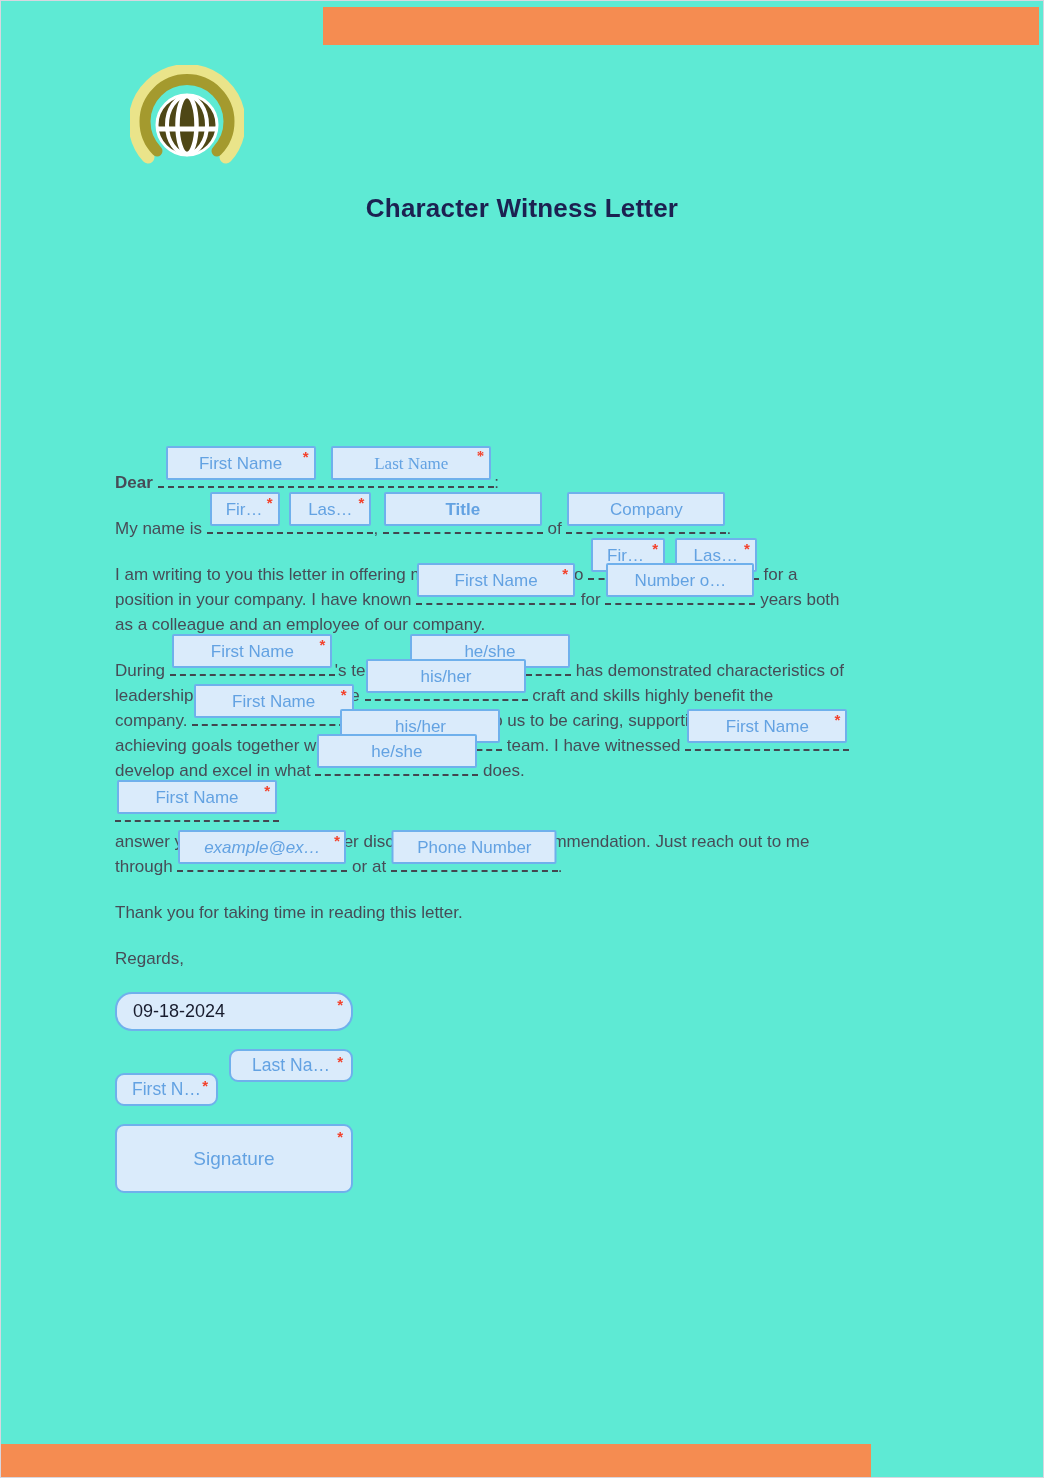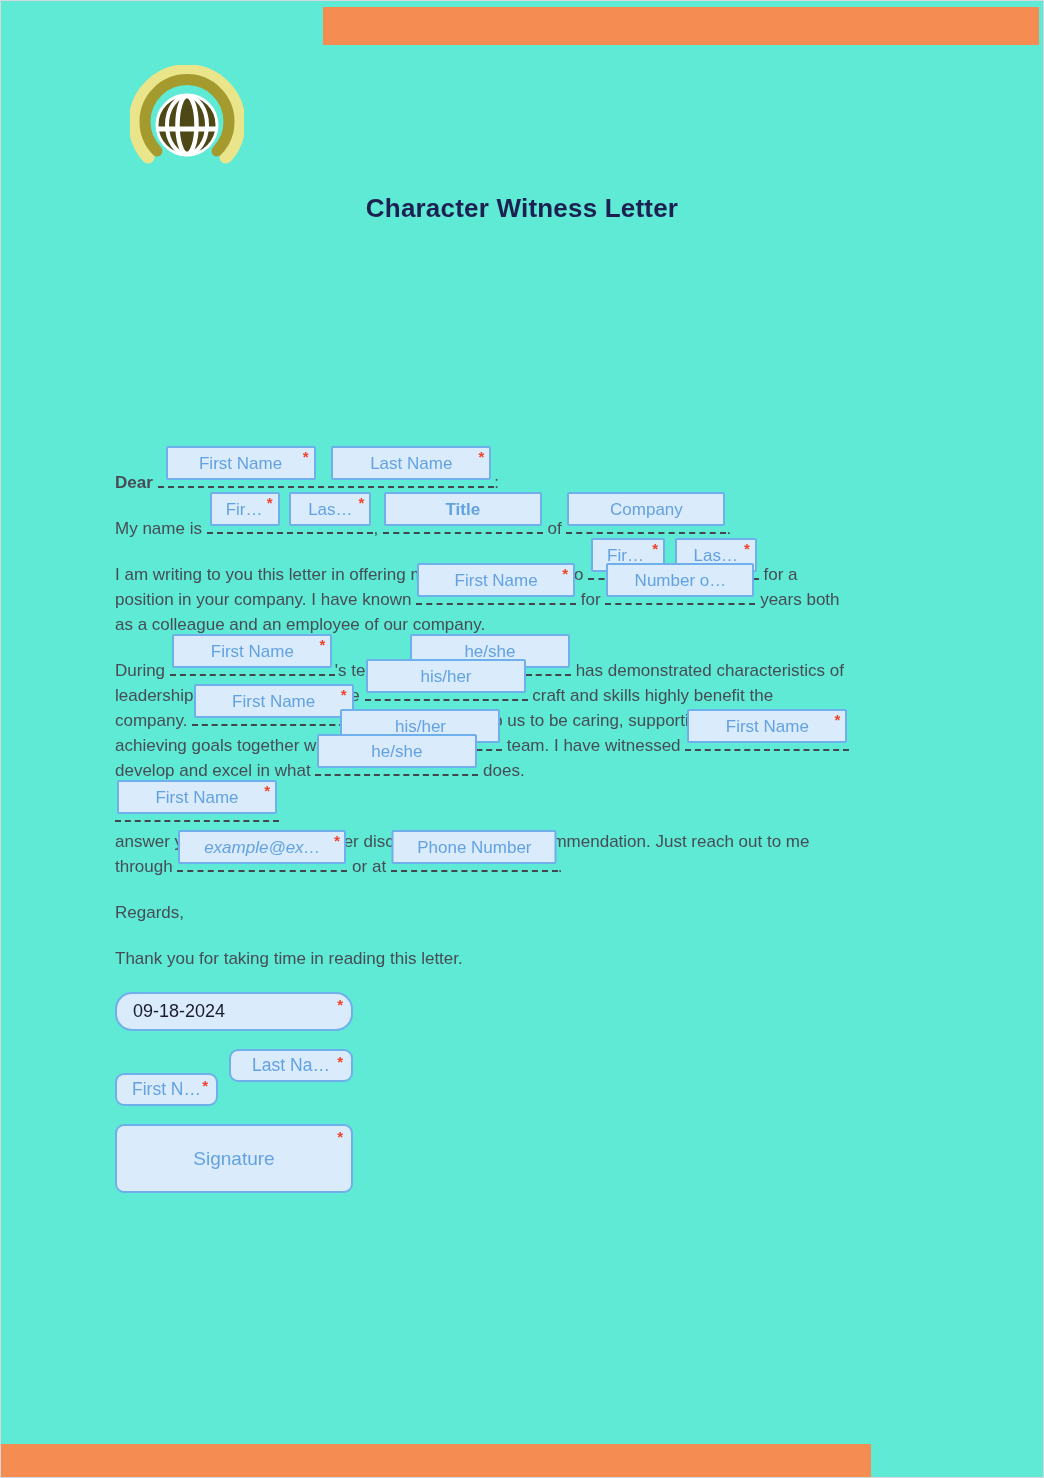--- a/index.html
+++ b/index.html
@@ -100,21 +100,21 @@
   </div>
 
   <h1 class="page-title">Character Witness Letter</h1>
 
   <div class="letter">
     <div id="letter-flow">
         <div class="para">
           <div class="line"><span class="bold">Dear </span><span class="blank" style="width: 166px;"><span class="chip" style="width: 150px;">
                 <span class="chip-label">First Name</span>
                 <span class="req">*</span>
-              </span></span><span class=""> </span><span class="blank" style="width: 166px;"><span class="chip" style="width: 160px;">
+              </span></span><span class=""> </span><span class="blank" style="width: 166px;"><span class="chip" style="width: 160px; font-family: Liberation Serif, serif;">
                 <span class="chip-label">Last Name</span>
                 <span class="req">*</span>
               </span></span><span class="">:</span></div>
         </div>
         <div class="para">
           <div class="line"><span class="">My name is </span><span class="blank" style="width: 76px;"><span class="chip" style="width: 70px;">
                 <span class="chip-label">Firs…</span>
                 <span class="req">*</span>
               </span></span><span class=""> </span><span class="blank" style="width: 86px;"><span class="chip" style="width: 82px;">
                 <span class="chip-label">Las…</span>
@@ -172,24 +172,24 @@
               </span></span></div>
           <div class="line"><span class="">answer your questions or further discuss with you my recommendation. Just reach out to me</span></div>
           <div class="line"><span class="">through </span><span class="blank" style="width: 170px; font-style: italic;"><span class="chip" style="width: 168px;">
                 <span class="chip-label">example@ex…</span>
                 <span class="req">*</span>
               </span></span><span class=""> or at </span><span class="blank" style="width: 167px;"><span class="chip" style="width: 165px;">
                 <span class="chip-label">Phone Number</span>
               </span></span><span class="">.</span></div>
         </div>
         <div class="para">
+          <div class="line"><span class="">Thank you for taking time in reading this letter.</span></div>
+        </div>
+        <div class="para">
           <div class="line"><span class="">Regards,</span></div>
-        </div>
-        <div class="para">
-          <div class="line"><span class="">Thank you for taking time in reading this letter.</span></div>
         </div>
       </div>
 
     <div class="footer-fields">
       <div class="date-box">
         <span class="value">09-18-2024</span>
         <span class="box-req">*</span>
       </div>
 
       <div class="name-row">

